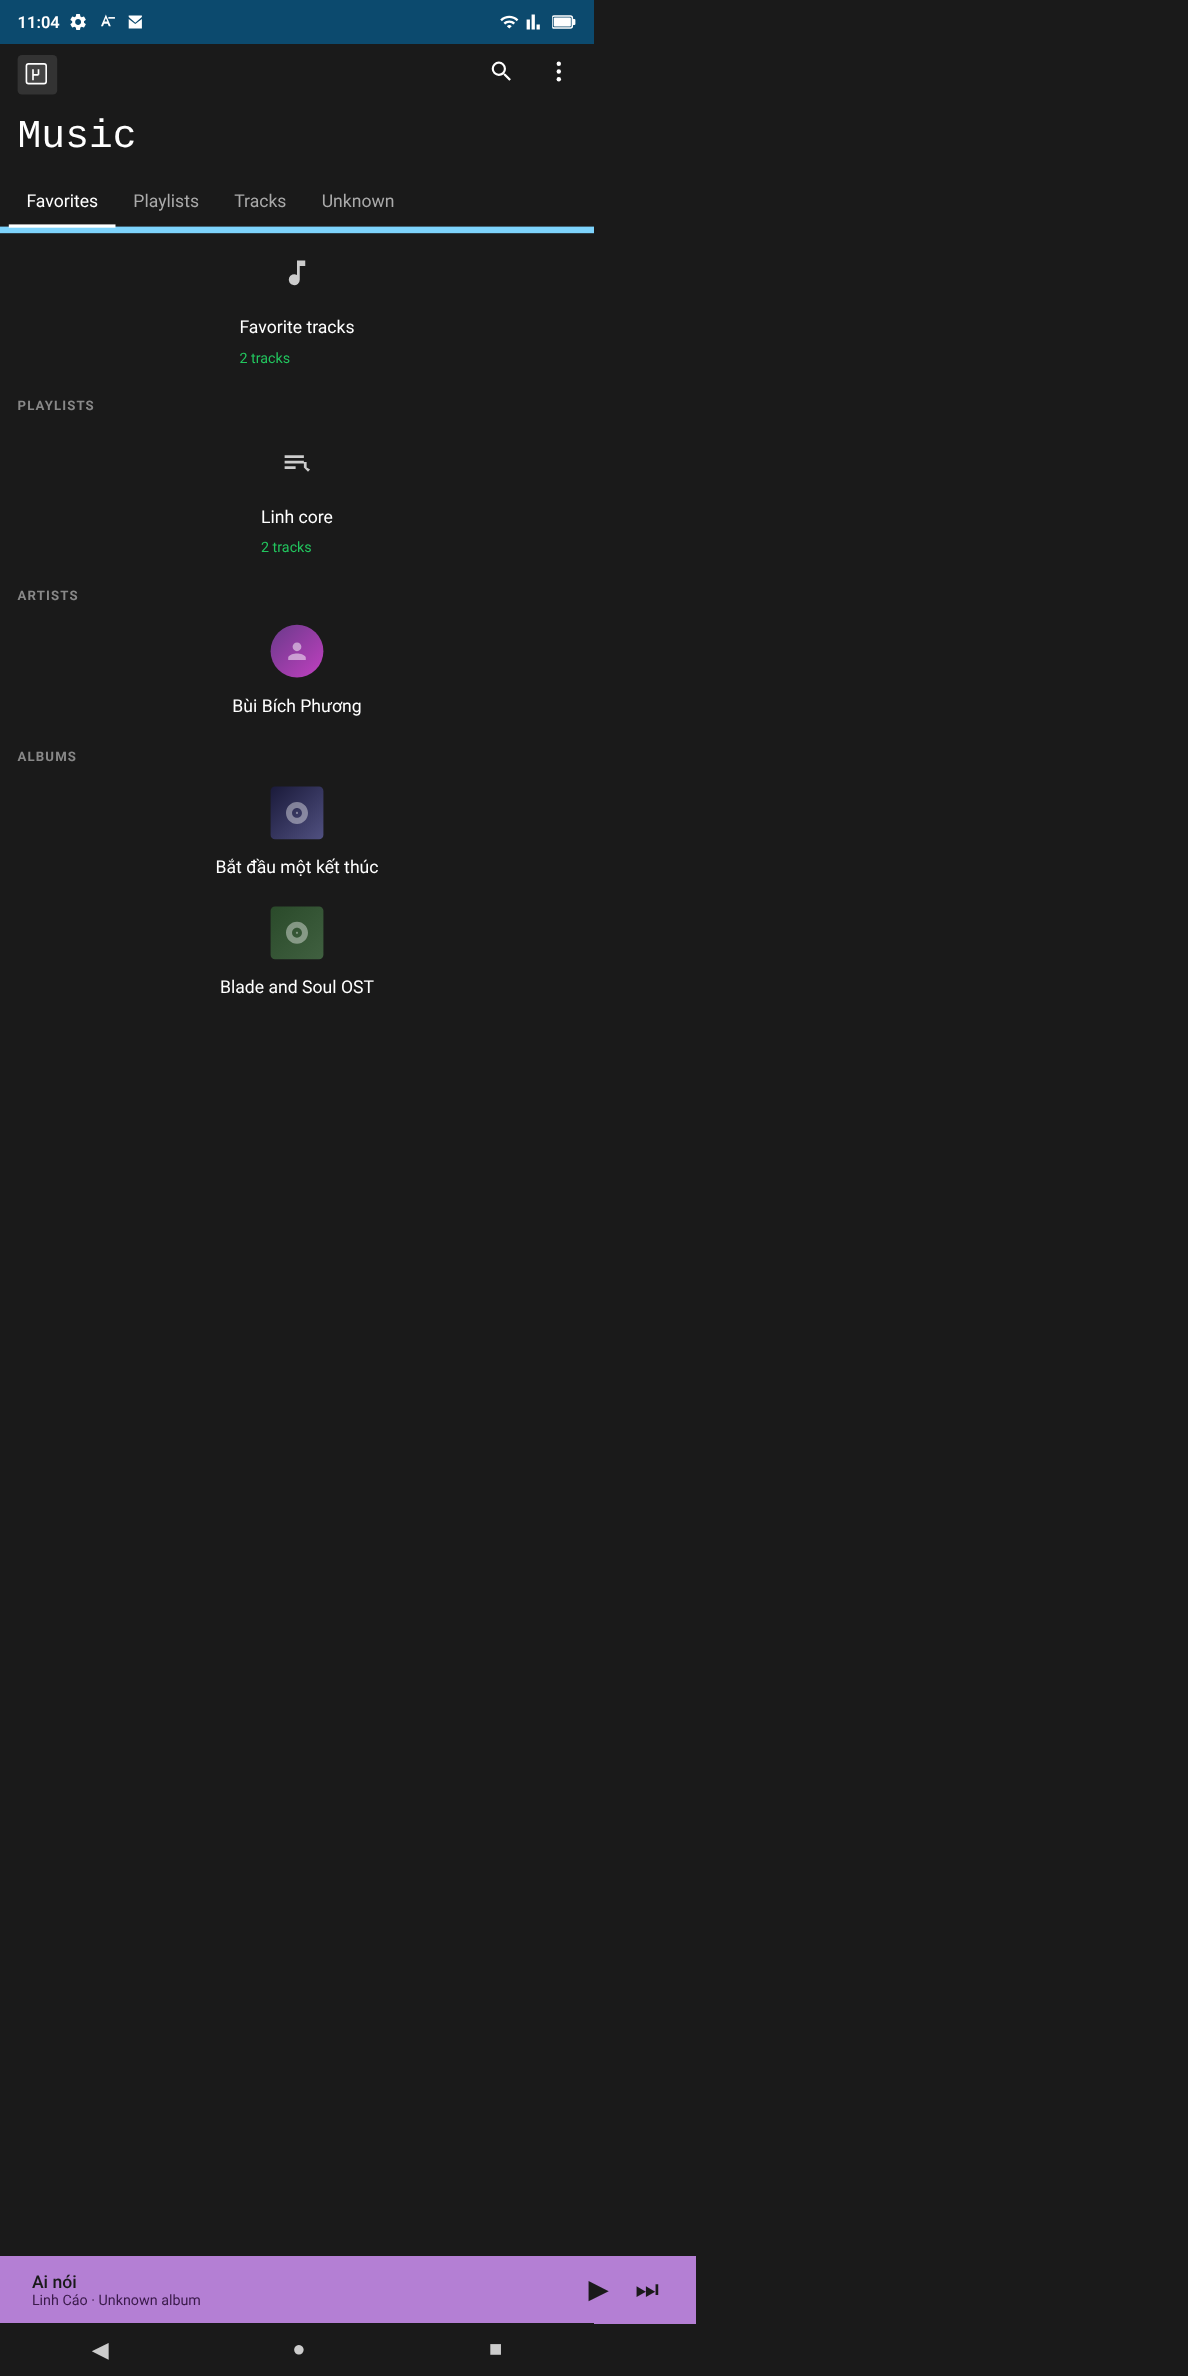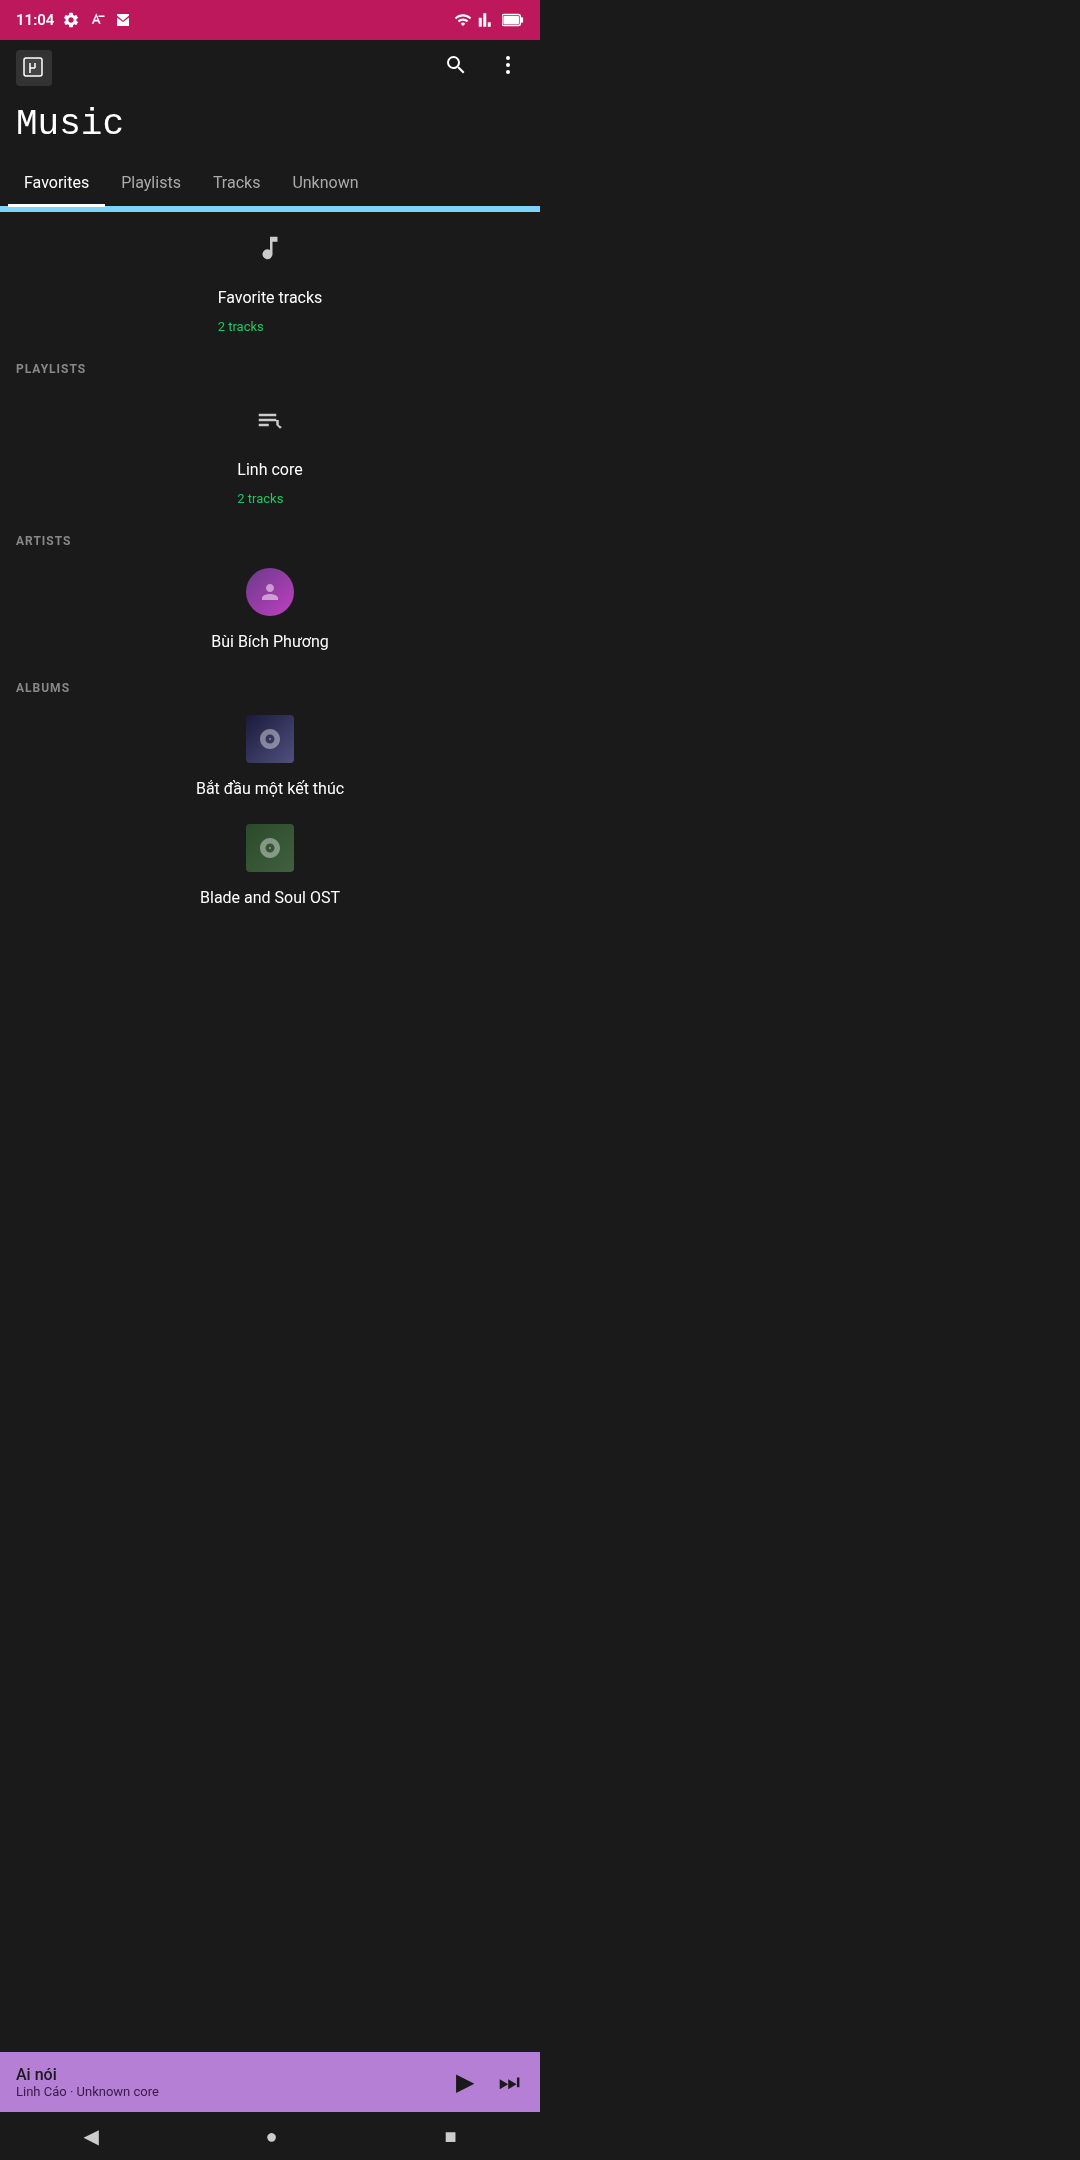--- a/index.html
+++ b/index.html
@@ -14,21 +14,21 @@
       overflow-x: hidden;
     }
 
     
     .status-bar {
       display: flex;
       justify-content: space-between;
       align-items: center;
       padding: 8px 16px;
       height: 40px;
-      background: #be185d;
+      background: #0c4a6e;
     }
     .status-left {
       display: flex;
       align-items: center;
       gap: 8px;
     }
     .status-time {
       font-size: 15px;
       font-weight: 600;
       color: #ffffff;
@@ -147,25 +147,25 @@
       font-weight: 700;
       color: #888888;
       letter-spacing: 1px;
     }
 
     
     .now-playing {
       position: fixed;
       bottom: 48px;
       left: 0;
-      width: 540px;
+      width: 632px;
       background: #b47fd4;
       display: flex;
       align-items: center;
-      padding: 12px 16px;
+      padding: 12px 29px;
       gap: 12px;
     }
     .now-playing-text {
       flex: 1;
     }
     .now-playing-title {
       font-size: 16px;
       color: #1a1a1a;
       font-weight: 500;
     }
@@ -380,21 +380,21 @@
     <div class="item-text">
       <div class="item-title">Blade and Soul OST</div>
     </div>
   </div>
 
 </div>
 
 <div class="now-playing">
   <div class="now-playing-text">
     <div class="now-playing-title">Ai nói</div>
-    <div class="now-playing-sub">Linh Cáo · Unknown core</div>
+    <div class="now-playing-sub">Linh Cáo · Unknown album</div>
   </div>
   <div class="now-playing-actions">
     <button class="np-btn">▶</button>
     <button class="np-btn">⏭</button>
   </div>
 </div>
 
 <div class="nav-bar">
   <button class="nav-btn">◀</button>
   <button class="nav-btn">●</button>

